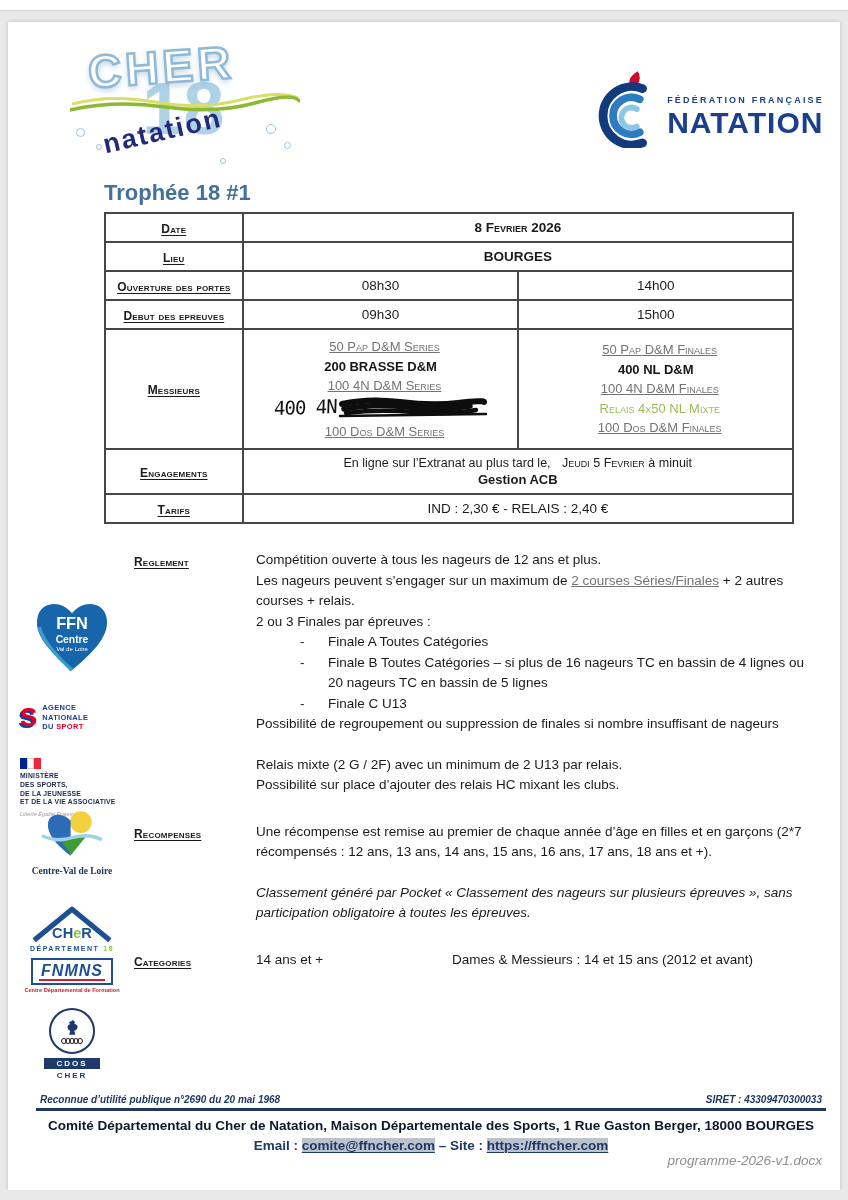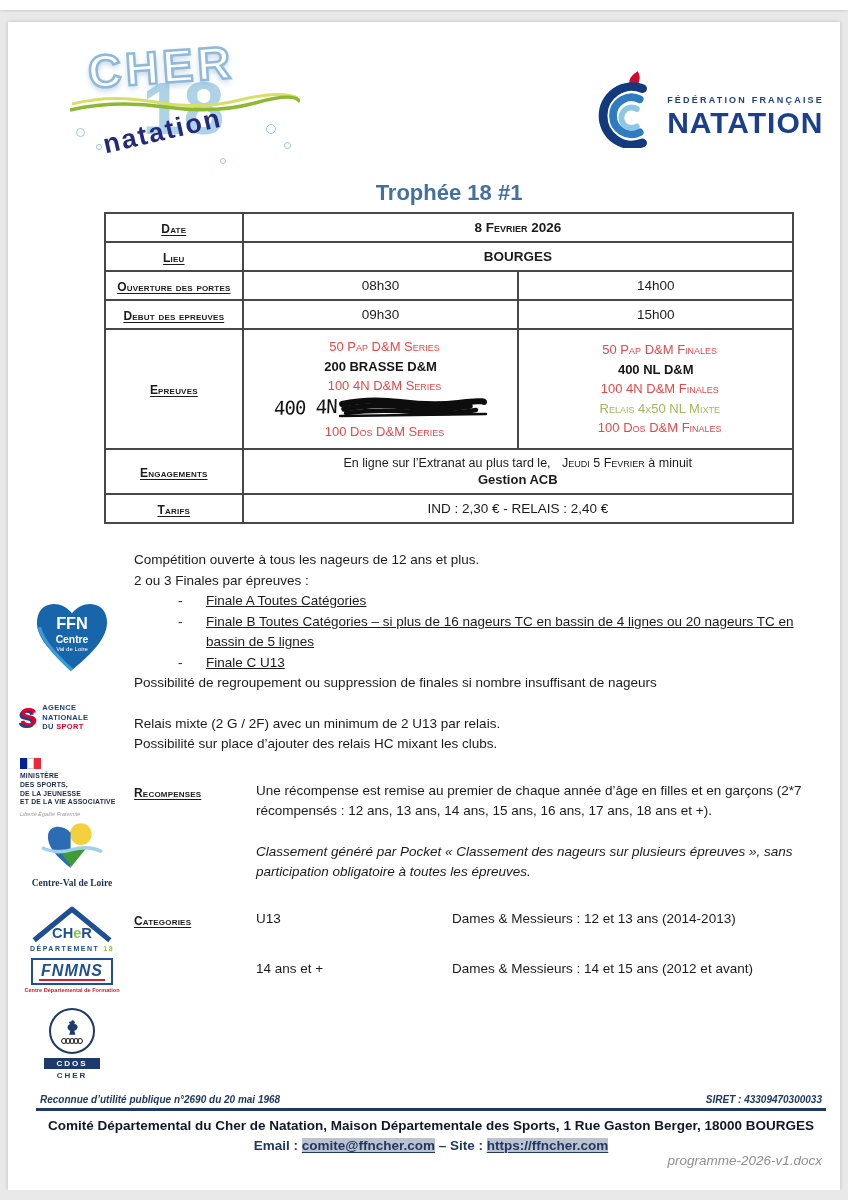--- a/index.html
+++ b/index.html
@@ -50,37 +50,37 @@
   .b5 { width:6px; height:6px; left:150px; top:126px; }
 
   .ffn-logo { position:absolute; right:16px; top:46px; display:flex; align-items:center; }
   .ffn-text { margin-left:6px; margin-top:18px; }
   .ffn-text .t1 { font-size:9px; letter-spacing:2.2px; color:#1b3f8c; font-weight:bold; }
   .ffn-text .t2 { font-size:30px; font-weight:800; color:#1b3f8c; letter-spacing:1px; margin-top:1px; }
 
   
   .table-zone { width:690px; margin-left:96px; }
   .doc-title {
-    text-align:center; font-size:22px; font-weight:bold;
+    font-size:22px; font-weight:bold;
     color:#44709d; margin-bottom:6px;
   }
   table.info { width:100%; border-collapse:collapse; }
   table.info td { border:2px solid #474747; vertical-align:middle; }
   td.lbl { width:138px; text-align:center; padding:4px 6px; }
   .row-label {
     font-variant:small-caps; font-weight:bold; font-size:12px;
     text-decoration:underline; text-underline-offset:2px; letter-spacing:.2px;
   }
   td.val { text-align:center; padding:6px 8px; font-size:13.5px; }
   .strong { font-weight:bold; }
   .pad-lg { padding:13px 8px; }
   .pad-md { padding:9px 8px; }
   .ev { font-size:13px; line-height:1.5; }
   .sc { font-variant:small-caps;margin-left:8px; }
-  .tone-purple { color:#ef4444; }
+  .tone-purple { color:#737373;text-decoration:underline; }
   .tone-green  { color:#9bbb59; }
   .tone-black  { color:#161616; font-weight:bold; }
   .events-cell { padding:7px 4px; text-align:center; }
   .hand-row { position:relative; height:26px; text-align:left; padding-left:26px; white-space:nowrap; }
   .handwriting {
     font-family:"DejaVu Sans Mono", monospace;
     font-size:19px; color:#111; letter-spacing:-1px;
     display:inline-block; transform:rotate(-2deg) skewX(-4deg);
     vertical-align:middle;
   }
@@ -99,21 +99,21 @@
   .ans .ans-lines { font-size:7.5px; font-weight:bold; color:#1b3f8c; line-height:1.25; letter-spacing:.3px; }
   .ans .red { color:#e4002b; }
 
   .mini { top:208px; align-items:flex-start; text-align:left; }
   .flag { display:flex; margin-bottom:3px; }
   .flag span { width:7px; height:11px; display:block; }
   .flag .fb { background:#002395; } .flag .fw { background:#fff; border:.5px solid #ccc; } .flag .fr { background:#ed2939; }
   .mini-lines { font-size:6.8px; font-weight:bold; color:#1b2a4a; line-height:1.3; letter-spacing:.2px; }
   .motto { font-size:5.5px; color:#9a9a9a; font-style:italic; margin-top:4px; line-height:1.4; }
 
-  .region { top:268px; }
+  .region { top:256px; }
   .region .rg-name { font-size:9.5px; font-weight:bold; color:#16325c; margin-top:2px; font-family:"Liberation Serif", serif; }
 
   .cherd { top:352px; }
   .cherd .dept-line { font-size:7px; font-weight:bold; color:#1d4f91; letter-spacing:1.5px; margin-top:1px; }
   .cherd .dept-line .green18 { color:#8cc63f; margin-left:4px; }
 
   .fnmns { top:408px; }
   .fnmns-box { border:2px solid #1d4f91; background:#fff; padding:2px 8px 3px; position:relative; }
   .fnmns-box .fn-text { font-size:16px; font-weight:800; font-style:italic; color:#1d4f91; letter-spacing:1px; }
   .fnmns-box::after { content:""; position:absolute; left:6px; right:6px; bottom:2px; height:2px; background:#d0202e; }
@@ -127,21 +127,21 @@
   .rings { display:flex; margin-top:1px; }
   .rings i { width:6px; height:6px; border-radius:50%; border:1.2px solid; display:block; margin:0 -1px; }
   .r1{border-color:#0081c8;} .r2{border-color:#2b2b2b;} .r3{border-color:#ee334e;} .r4{border-color:#fcb131;} .r5{border-color:#00a651;}
   .cdos-bar { margin-top:4px; background:#1d3a6b; color:#fff; font-size:8px; font-weight:bold; letter-spacing:2px; padding:1px 12px; }
   .cdos-cher { font-size:8px; font-weight:bold; letter-spacing:2px; color:#1d3a6b; margin-top:2px; }
 
   .content-col { flex:1; padding-right:30px; }
   .block { display:flex; }
   .block-label { width:122px; flex:none; padding-top:2px; }
   .block-body { flex:1; font-size:13.5px; line-height:1.52; } .gap-md { height:20px; } .gap-lg { height:26px; }
-  ul.dash { list-style:none; padding-left:44px;text-decoration:underline; }
+  ul.dash { list-style:none; padding-left:44px; }
   ul.dash li { position:relative; padding-left:28px; }
   ul.dash li::before { content:"-"; position:absolute; left:0; }
   .ul-u { text-decoration:underline; text-underline-offset:2px; }
   .it { font-style:italic; }
   .cat-row { display:flex; margin-bottom:30px; }
   .cat-c1 { width:196px; flex:none; }
   .cat-c2 { flex:1; }
 
   
   .doc-footer { position:absolute; left:28px; right:14px; top:1072px; }
@@ -212,21 +212,21 @@
         <td class="lbl"><span class="row-label">Ouverture des portes</span></td>
         <td class="val">08h30</td>
         <td class="val">14h00</td>
       </tr>
       <tr>
         <td class="lbl"><span class="row-label">Debut des epreuves</span></td>
         <td class="val">09h30</td>
         <td class="val">15h00</td>
       </tr>
       <tr>
-        <td class="lbl"><span class="row-label">Epreuves</span></td>
+        <td class="lbl"><span class="row-label">Messieurs</span></td>
         <td class="events-cell">
           <div class="ev sc tone-purple">50 Pap D&amp;M Series</div>
           <div class="ev tone-black">200 BRASSE D&amp;M</div>
           <div class="ev sc tone-purple">100 4N D&amp;M Series</div>
           <div class="hand-row">
             <span class="handwriting">400 4N</span><svg class="scribble" width="150" height="22" viewBox="0 0 150 22">
               <g stroke="#0d0d0d" fill="none" stroke-linecap="round">
                 <path d="M4 8 Q30 2 62 6 T120 7 T146 6" stroke-width="6"></path>
                 <path d="M6 13 Q36 7 70 11 T132 10" stroke-width="5.5"></path>
                 <path d="M8 17 Q40 13 76 16 T138 14" stroke-width="4.5"></path>
@@ -338,22 +338,24 @@
             </span>
         </span>
         <span class="cdos-bar">CDOS</span>
         <span class="cdos-cher">CHER</span>
       </div>
     </div>
 
     <div class="content-col">
 
       <div class="block">
+        <div class="block-label"><span class="row-label">Reglement</span></div>
         <div class="block-body">
           <div>Compétition ouverte à tous les nageurs de 12 ans et plus.</div>
+          <div><span>Les nageurs peuvent s’engager sur un maximum de </span><span class="tone-purple">2 courses Séries/Finales</span><span> + 2 autres courses + relais.</span></div>
           <div>2 ou 3 Finales par épreuves :</div>
           <ul class="dash">
             <li>Finale A Toutes Catégories</li>
             <li>Finale B Toutes Catégories – si plus de 16 nageurs TC en bassin de 4 lignes ou 20 nageurs TC en bassin de 5 lignes</li>
             <li>Finale C U13</li>
           </ul>
           <div>Possibilité de regroupement ou suppression de finales si nombre insuffisant de nageurs</div>
           <div class="gap-md"></div>
           <div>Relais mixte (2 G / 2F) avec un minimum de 2 U13 par relais.</div>
           <div>Possibilité sur place d’ajouter des relais HC mixant les clubs.</div>
@@ -370,24 +372,20 @@
           <div class="it">Classement généré par Pocket « Classement des nageurs sur plusieurs épreuves », sans participation obligatoire à toutes les épreuves.</div>
         </div>
       </div>
 
       <div class="gap-lg"></div>
 
       <div class="block">
         <div class="block-label"><span class="row-label">Categories</span></div>
         <div class="block-body">
           <div class="cat-row">
-            <div class="cat-c1">U13</div>
-            <div class="cat-c2">Dames &amp; Messieurs : 12 et 13 ans (2014-2013)</div>
-          </div>
-          <div class="cat-row">
             <div class="cat-c1">14 ans et +</div>
             <div class="cat-c2">Dames &amp; Messieurs : 14 et 15 ans (2012 et avant)</div>
           </div>
         </div>
       </div>
 
     </div>
   </div>
 
   <div class="doc-footer">

